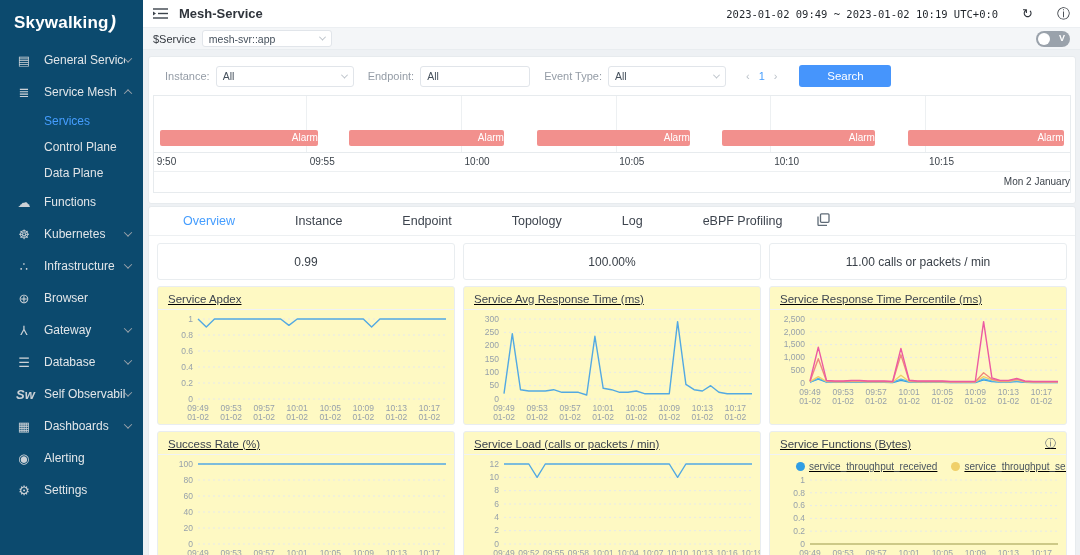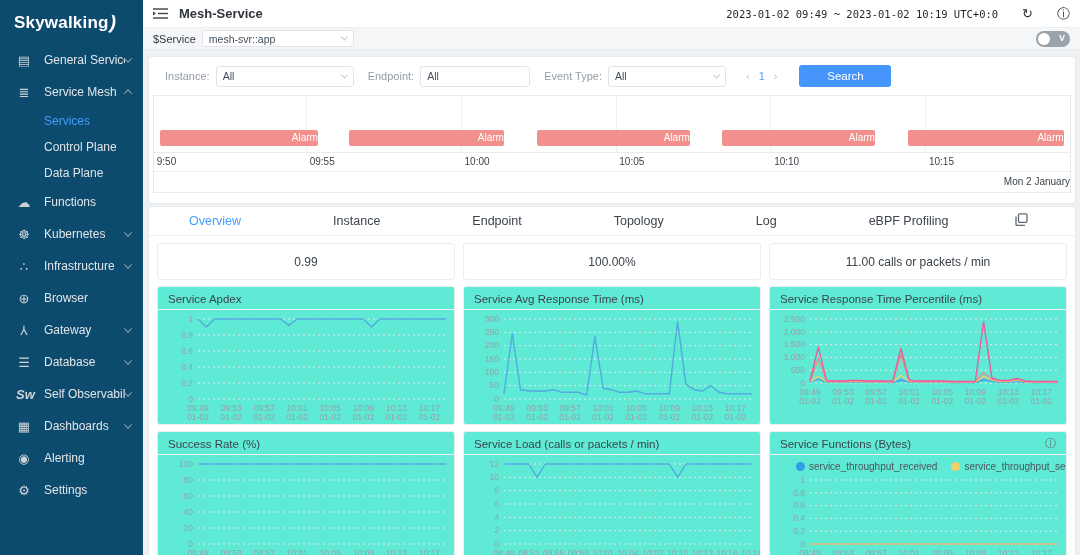--- a/index.html
+++ b/index.html
@@ -27,21 +27,21 @@
   .fold-icon { width:16px; height:16px; margin-right:10px; cursor:pointer; display:flex; align-items:center; }
   .page-title { font-size:13px; font-weight:bold; color:#2f343b; }
   .topbar-right { margin-left:auto; display:flex; align-items:center; gap:24px; }
   .time-range { font-family:"DejaVu Sans Mono", monospace; font-size:10.5px; color:#1f242a; }
   .tb-icon { font-size:13px; color:#2f343b; cursor:pointer; line-height:1; }
 
   .servicebar { height:22px; background:#f4f6f8; display:flex; align-items:center; padding:0 10px; border-bottom:1px solid #e9edf0; }
   .svc-label { font-size:11px; color:#33383f; margin-right:6px; }
   .fake-select { background:#fff; border:1px solid #e1e5ea; border-radius:3px; height:17px; display:flex; align-items:center; padding:0 6px; font-size:10.5px; color:#45505c; cursor:pointer; }
   .fake-select .chev { width:5px; height:5px; color:#b9c0c8; margin-left:auto; }
-  .svc-select { width:152px; }
+  .svc-select { width:130px; }
   .version-toggle { margin-left:auto; width:34px; height:16px; border-radius:9px; background:#9aa2ab; position:relative; cursor:pointer; }
   .version-toggle .knob { position:absolute; left:2px; top:2px; width:12px; height:12px; border-radius:50%; background:#fff; }
   .version-toggle .vt-label { position:absolute; right:5px; top:2px; font-size:9px; color:#fff; font-weight:bold; }
 
   .content { flex:1; padding:6px 4px 0 5px; overflow:hidden; }
   .card { background:#fff; border:1px solid #e7ebee; border-radius:3px; }
 
   
   .filters-row { display:flex; align-items:center; padding:8px 10px 6px 16px; gap:6px; }
   .flt-label { font-size:11px; color:#949ca6; }
@@ -57,30 +57,30 @@
   .timeline { margin:2px 4px 10px 4px; border:1px solid #e7ebee;text-align:right; }
   .tl-plot { position:relative; height:57px; border-bottom:1px solid #e7ebee; }
   .tl-grid { position:absolute; top:0; bottom:0; width:1px; background:#edf0f2; }
   .tl-bar { position:absolute; bottom:6px; height:16px; background:#f2908d; border-radius:2px; color:#fff; font-size:10px; line-height:16px; padding-left:5px; overflow:hidden; cursor:pointer; }
   .tl-axis { position:relative; height:19px; border-bottom:1px solid #edf0f2; }
   .tl-axis span { position:absolute; top:3px; font-size:10px; color:#3c434b; }
   .tl-date { height:20px; font-size:10px; color:#3c434b; padding:4px 0 0 6px; }
 
   
   .dash-card { margin-top:2px; padding-bottom:8px; }
-  .tabs-row { display:flex; align-items:center; height:29px; border-bottom:1px solid #edf0f2; padding:0 10px;gap:32px; }
+  .tabs-row { display:flex; align-items:center; height:29px; border-bottom:1px solid #edf0f2; padding:0 4px; }
   .tab { font-size:12.5px; color:#3d444e; padding:0 30px; cursor:pointer; }
   .tab.active { color:#459dfe; }
   .copy-icon { margin-left:4px; cursor:pointer; }
 
   .metrics-row { display:flex; gap:8px; padding:7px 8px 0 8px; }
   .metric-card { flex:1; border:1px solid #e9edf0; border-radius:3px; height:37px; display:flex; align-items:center; justify-content:center; font-size:12px; color:#3a4149; background:#fff; }
 
   .charts-grid { display:grid; grid-template-columns:1fr 1fr 1fr; gap:8px; padding:6px 8px 0 8px; }
-  .chart-card { border:1px solid #e9edf0; border-radius:3px; background:#5eead4; height:139px; overflow:hidden; }
+  .chart-card { border:1px solid #e9edf0; border-radius:3px; background:#fef9c3; height:139px; overflow:hidden;text-decoration:underline; }
   .chart-title { display:flex; align-items:center; font-size:11.5px; color:#3d444f; padding:5px 10px 4px 10px; border-bottom:1px solid #f0f2f5; height:23px; }
   .chart-title .info-i { margin-left:auto; color:#5f6b77; font-size:11px; cursor:pointer; }
   .chart-body { padding:2px 6px 0 2px; }
   .legend-row { display:flex; align-items:center; gap:14px; padding:3px 0 0 24px; height:16px; }
   .legend-item { display:flex; align-items:center; gap:4px; font-size:10px; color:#4a5560; }
   .legend-dot { width:9px; height:9px; border-radius:50%; }
 </style>
 </head>
 <body>
 

